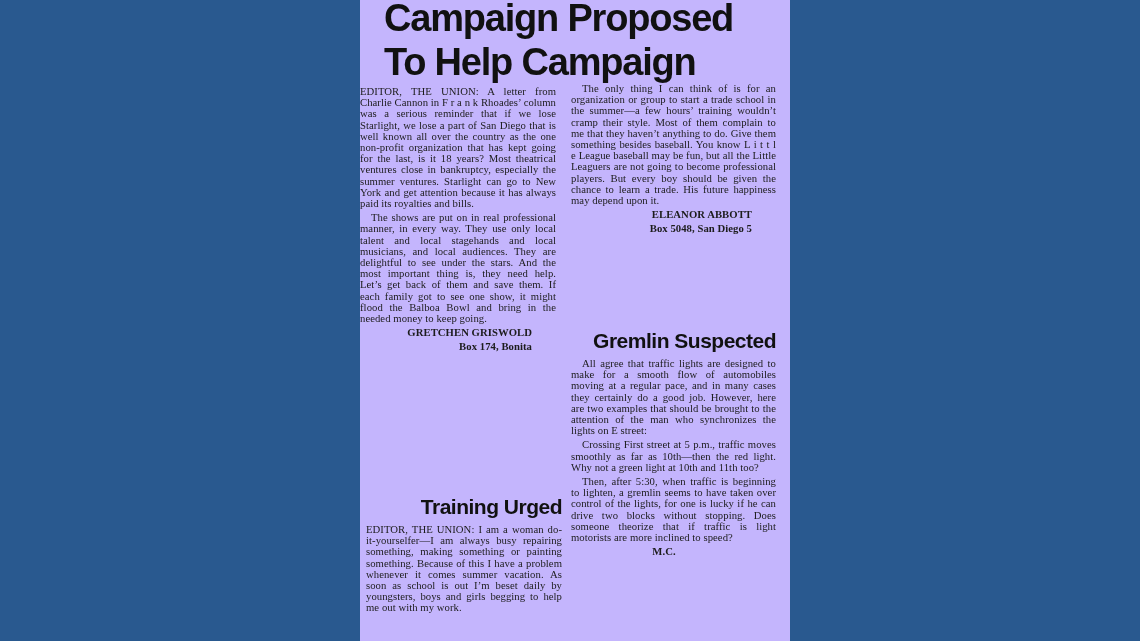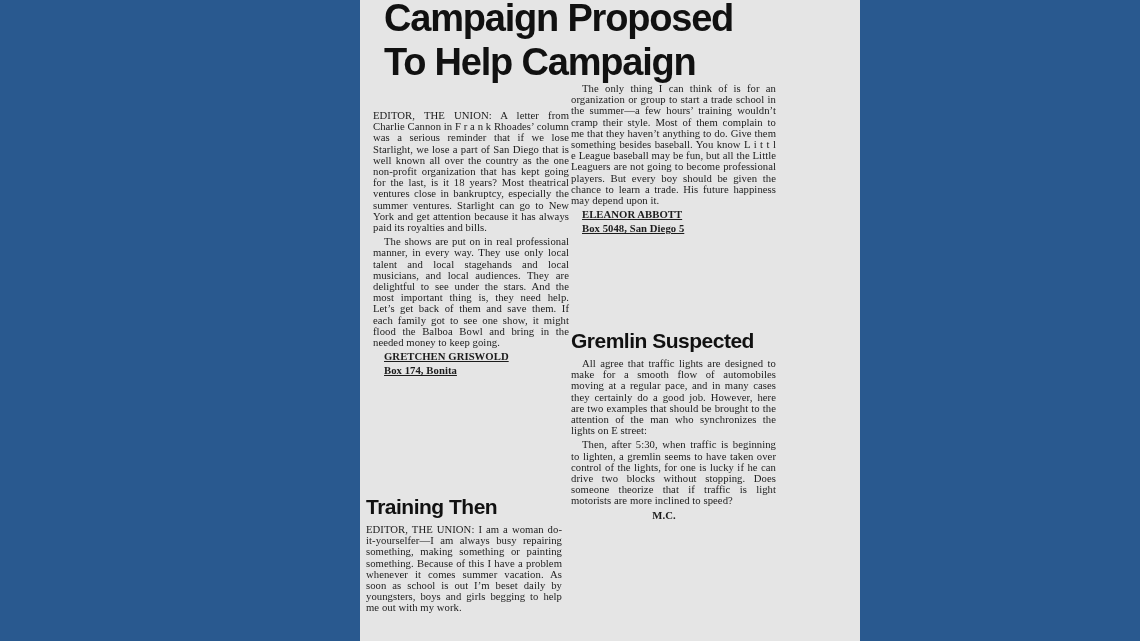--- a/index.html
+++ b/index.html
@@ -11,23 +11,23 @@
     height: 641px;
     background: #29598F;
     overflow: hidden;
     position: relative;
     font-family: "Liberation Serif", serif;
   }
   .clipping {
     position: absolute;
     left: 360px;
     top: 0;
-    width: 500px;
+    width: 430px;
     height: 641px;
-    background: #e5e5e5;
+    background: #c4b5fd;
     color: #1C1C1C;
   }
   .headline {
     position: absolute;
     left: 24px;
     top: -4px;
     width: 380px;
     font-family: "Liberation Sans", sans-serif;
     font-weight: 700;
     font-size: 38px;
@@ -44,48 +44,47 @@
     letter-spacing: 0.05px;
   }
   .col-block p {
     margin: 0 0 3px 0;
     text-indent: 11px;
   }
   .col-block p.opening {
     text-indent: 0;
   }
   .sig {
-    text-align: left;
+    text-align: right;
     font-weight: 700;
     padding-right: 24px;
     text-indent: 0;
     margin: 1px 0 0 0;
-    text-decoration: underline;
   }
   .sig-addr {
     font-weight: 700;
     margin-top: 1px;
   }
   .section-heading {
     font-family: "Liberation Sans", sans-serif;
     font-weight: 700;
     font-size: 21px;
     line-height: 23px;
     letter-spacing: -0.5px;
-    text-align: left;
+    text-align: right;
     color: #111;
     margin: 0 0 6px 0;
   }
   .initials {
     text-align: center;
     font-weight: 700;
     padding-right: 30px;
     margin-top: 2px;
   }
-  #block-left-letter   { left: 13px;   top: 86px;  width: 196px; margin-top: 24px; }
+  #block-left-letter   { left: 0;   top: 86px;  width: 196px; }
   #block-left-training { left: 6px;   top: 495px; width: 196px; }
   #block-right-letter  { left: 211px; top: 83px;  width: 205px; }
   #block-right-gremlin { left: 211px; top: 329px; width: 205px; }
 </style>
 </head>
 <body>
 
 <div class="clipping">
 
   <div class="headline">
@@ -94,30 +93,31 @@
   </div>
 
   <div id="block-left-letter" class="col-block">
     <p class="opening">EDITOR, THE UNION: A letter from Charlie Cannon in F r a n k Rhoades’ column was a serious reminder that if we lose Starlight, we lose a part of San Diego that is well known all over the country as the one non-profit organization that has kept going for the last, is it 18 years? Most theatrical ventures close in bankruptcy, especially the summer ventures. Starlight can go to New York and get attention because it has always paid its royalties and bills.</p>
     <p>The shows are put on in real professional manner, in every way. They use only local talent and local stagehands and local musicians, and local audiences. They are delightful to see under the stars. And the most important thing is, they need help. Let’s get back of them and save them. If each family got to see one show, it might flood the Balboa Bowl and bring in the needed money to keep going.</p>
     <p class="sig">GRETCHEN GRISWOLD</p>
     <p class="sig sig-addr">Box 174, Bonita</p>
   </div>
 
   <div id="block-left-training" class="col-block">
-    <div class="section-heading">Training Then</div>
+    <div class="section-heading">Training Urged</div>
     <p class="opening">EDITOR, THE UNION: I am a woman do-it-yourselfer—I am always busy repairing something, making something or painting something. Because of this I have a problem whenever it comes summer vacation. As soon as school is out I’m beset daily by youngsters, boys and girls begging to help me out with my work.</p>
   </div>
 
   <div id="block-right-letter" class="col-block">
     <p>The only thing I can think of is for an organization or group to start a trade school in the summer—a few hours’ training wouldn’t cramp their style. Most of them complain to me that they haven’t anything to do. Give them something besides baseball. You know L i t t l e League baseball may be fun, but all the Little Leaguers are not going to become professional players. But every boy should be given the chance to learn a trade. His future happiness may depend upon it.</p>
     <p class="sig">ELEANOR ABBOTT</p>
     <p class="sig sig-addr">Box 5048, San Diego 5</p>
   </div>
 
   <div id="block-right-gremlin" class="col-block">
     <div class="section-heading">Gremlin Suspected</div>
     <p>All agree that traffic lights are designed to make for a smooth flow of automobiles moving at a regular pace, and in many cases they certainly do a good job. However, here are two examples that should be brought to the attention of the man who synchronizes the lights on E street:</p>
+    <p>Crossing First street at 5 p.m., traffic moves smoothly as far as 10th—then the red light. Why not a green light at 10th and 11th too?</p>
     <p>Then, after 5:30, when traffic is beginning to lighten, a gremlin seems to have taken over control of the lights, for one is lucky if he can drive two blocks without stopping. Does someone theorize that if traffic is light motorists are more inclined to speed?</p>
     <p class="initials">M.C.</p>
   </div>
 
 </div>
 
 </body></html>

